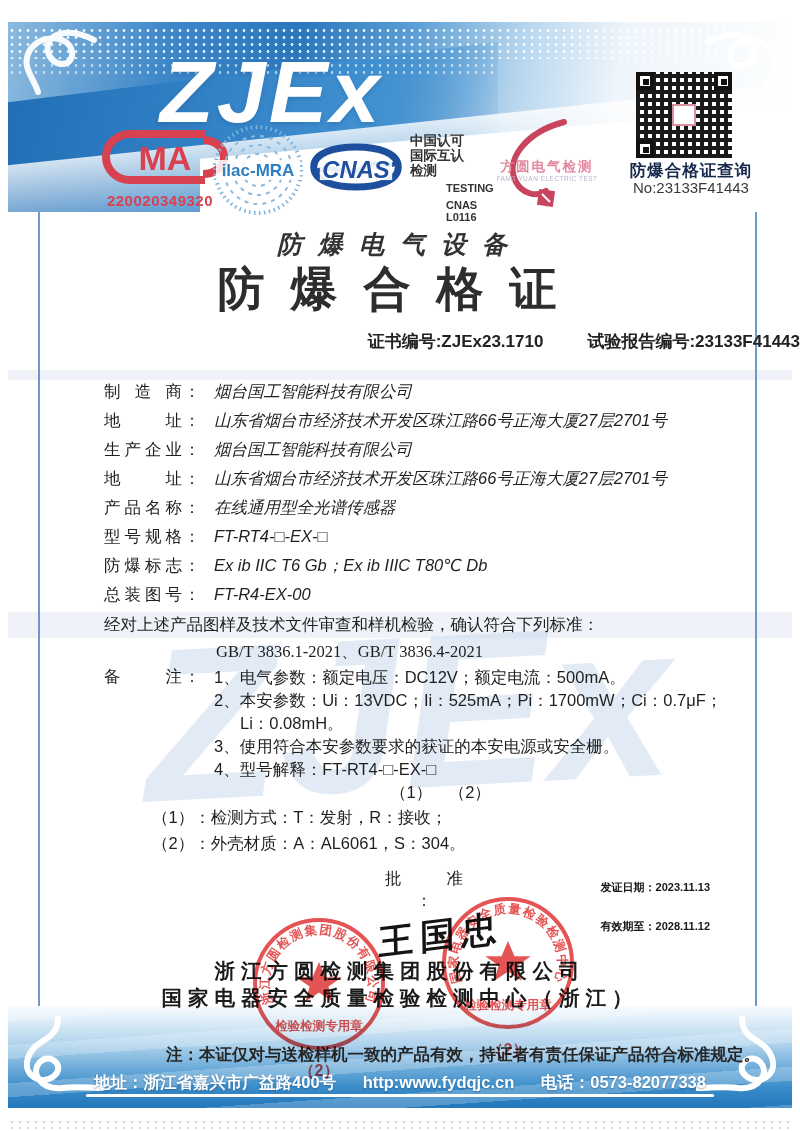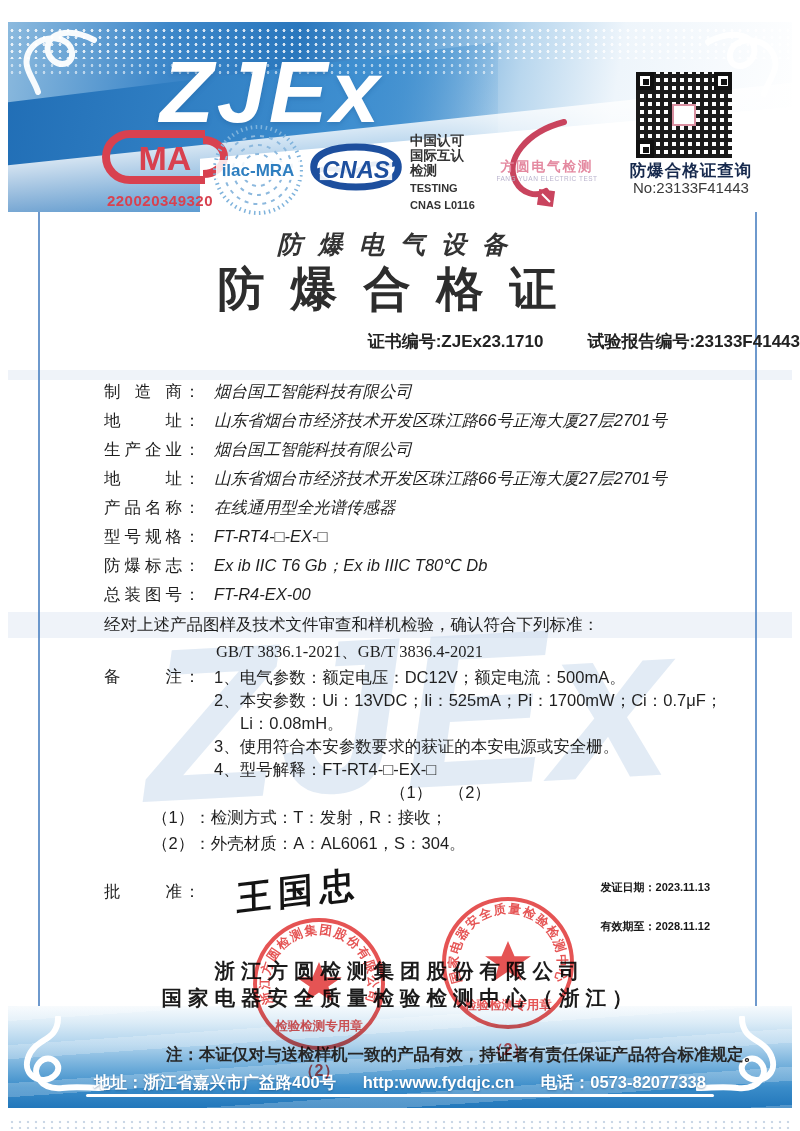--- a/index.html
+++ b/index.html
@@ -27,21 +27,21 @@
   .brand{position:absolute;left:152px;top:26px;font-size:88px;line-height:1;font-weight:800;font-style:italic;color:#fff;letter-spacing:3px;text-shadow:0 2px 4px rgba(30,90,150,.35);}
 
   
   .logo{position:absolute;z-index:2;}
   .cma{left:84px;top:128px;width:152px;text-align:center;}
   .cma-num{margin-top:2px;color:#d8414f;font-weight:700;font-size:15px;letter-spacing:.5px;}
   .ilac{left:212px;top:124px;width:92px;height:92px;}
   .cnas{left:306px;top:136px;width:100px;height:62px;}
   .cnas-text{left:410px;top:133px;width:80px;}
   .cnas-text .cn{font-size:13.5px;font-weight:700;color:#333;line-height:15px;}
-  .cnas-text .en{font-size:11px;font-weight:700;color:#333;line-height:12.5px;margin-top:4px;}
+  .cnas-text .en{font-size:11px;font-weight:700;color:#333;line-height:12.5px;margin-top:4px;margin-left:36px;}
   .fy{left:478px;top:116px;width:136px;height:104px;}
   .fy-cn{position:absolute;left:482px;top:158px;width:130px;text-align:center;color:#e489a0;font-size:13.5px;letter-spacing:2px;font-weight:600;z-index:3;}
   .fy-en{position:absolute;left:482px;top:175px;width:130px;text-align:center;color:#b9b3cd;font-size:6.5px;letter-spacing:.5px;z-index:3;}
   .qr{left:636px;top:72px;width:96px;height:86px;position:absolute;z-index:2;
     background:repeating-linear-gradient(90deg,#1a1a1a 0 4px,transparent 4px 8px),
                repeating-linear-gradient(0deg,#1a1a1a 0 4px,#fcfcfc 4px 8px);}
   .fp{position:absolute;width:18px;height:18px;border:4px solid #111;background:#fff;box-sizing:border-box;}
   .fp::after{content:"";position:absolute;left:3px;top:3px;width:4px;height:4px;background:#111;padding:1px;}
   .fp.tl{left:0;top:0;} .fp.tr{right:0;top:0;} .fp.bl{left:0;bottom:0;}
   .qr-center{position:absolute;left:36px;top:32px;width:24px;height:22px;background:#fff;border:2px solid #d98fa0;box-sizing:border-box;}
@@ -66,21 +66,21 @@
   
   .remarks{position:absolute;left:104px;right:52px;top:666px;z-index:2;font-size:16.5px;}
   .remarks-head{display:flex;align-items:flex-start;}
   .ritems{margin-left:12px;width:520px;}
   .ritem{line-height:23px;padding-left:26px;text-indent:-26px;}
   .rmarkers{line-height:23px;padding-left:176px;}
   .rnote{position:relative;left:-62px;line-height:26px;}
 
   
   .approval{position:absolute;left:104px;right:56px;top:868px;height:70px;z-index:2;font-size:16.5px;}
-  .approval-row{display:flex;align-items:center;}
+  .approval-row{display:flex;align-items:center;flex-direction:column;}
   .signature{display:inline-block;margin-left:34px;font-size:35px;font-weight:600;font-family:"DejaVu Serif","Liberation Serif",serif;color:#141414;transform:rotate(-7deg) skewX(-6deg);letter-spacing:7px;}
   .dates{position:absolute;right:34px;top:0;font-size:11px;font-weight:600;line-height:39px;color:#171717;}
 
   
   .issuers{position:absolute;left:0;right:0;top:957px;text-align:center;z-index:2;font-size:20.5px;font-weight:700;letter-spacing:6px;line-height:27px;color:#1b1b1b;}
   .seal{position:absolute;z-index:3;mix-blend-mode:multiply;opacity:.88;}
   .seal-left{left:244px;top:912px;}
   .seal-right{left:433px;top:891px;}
 
   

